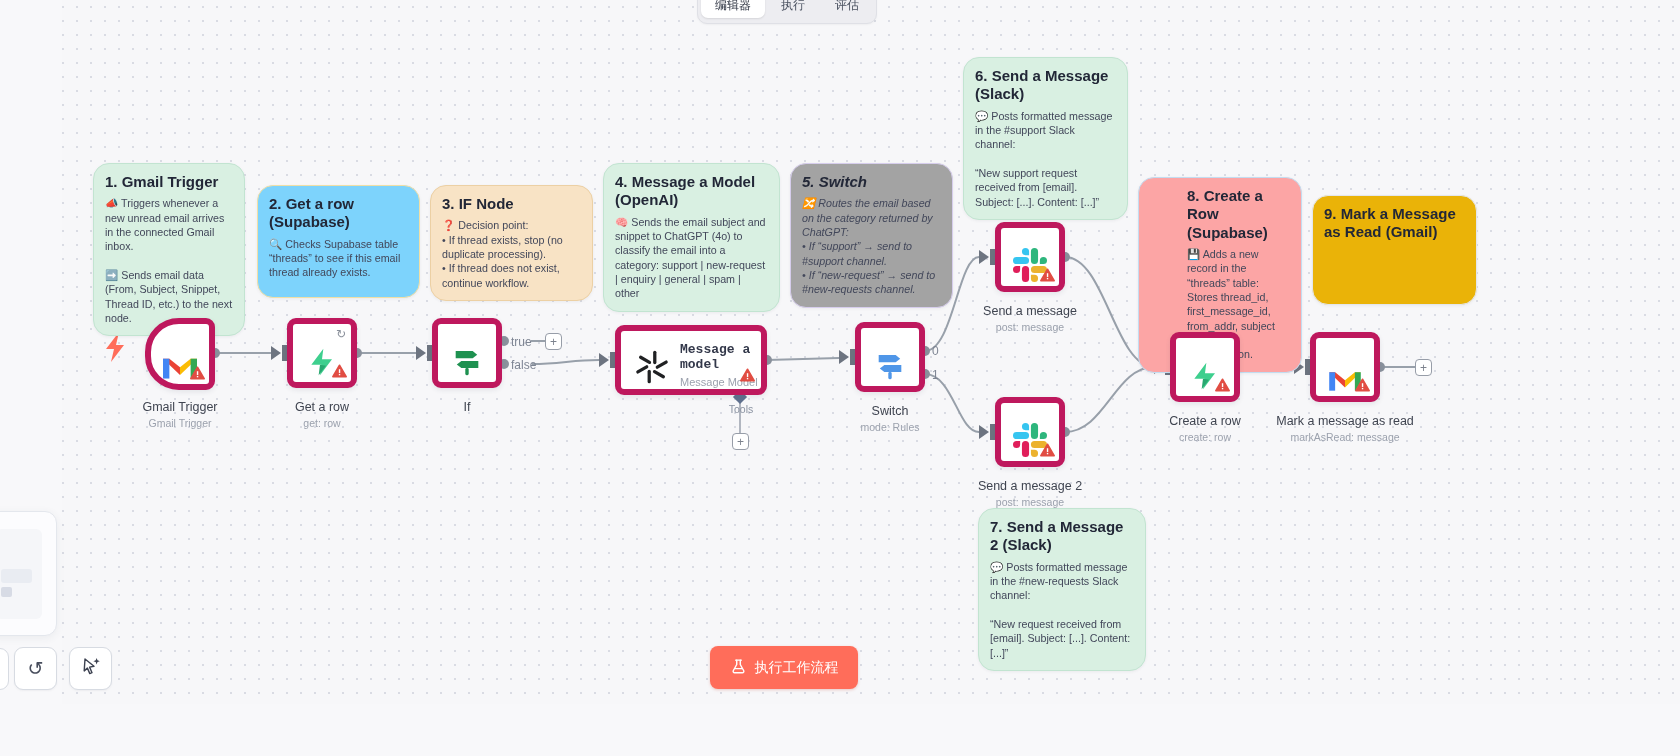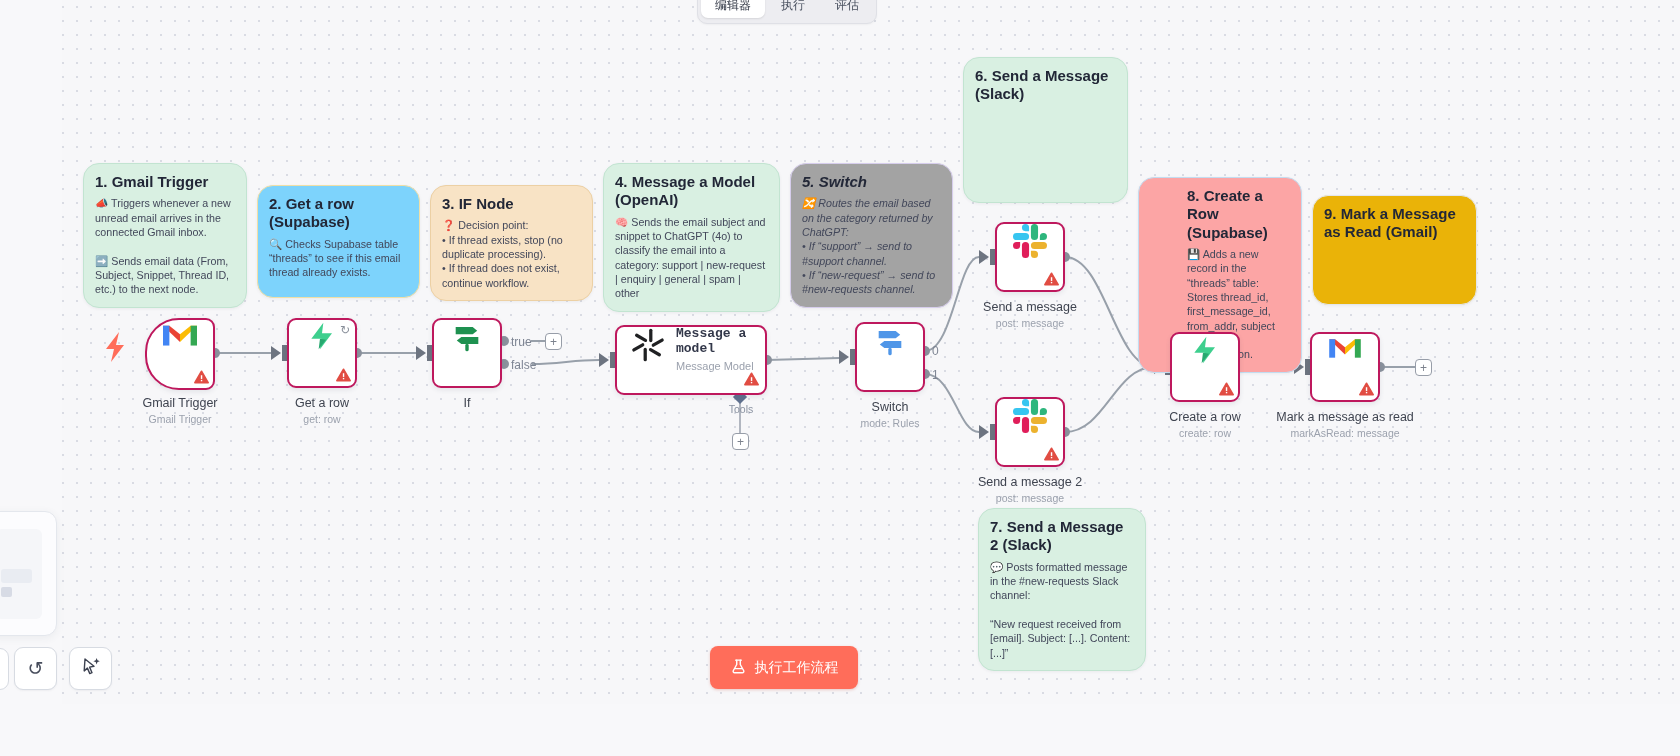--- a/index.html
+++ b/index.html
@@ -25,22 +25,22 @@
   .sticky-body{font-size:10.7px;color:#42475a;line-height:1.34;white-space:pre-line;}
   .st-green {background:#d9f0e2;border-color:#c2e4d1;}
   .st-yellow{background:#7dd3fc;border-color:#f0dfa6;}
   .st-orange{background:#f8e3c5;border-color:#ecd0a4;}
   .st-purple{background:#a3a3a3;border-color:#d6cdec;font-style:italic;}
   .st-blue  {background:#fca5a5;border-color:#c3dcf0;padding-left:48px;}
   .st-white {background:#eab308;border-color:#e4e7ec;}
 
   
   .node{position:absolute;z-index:3;width:70px;height:70px;background:#fff;
-        border:2px solid #be185d;border-radius:9px;box-sizing:border-box;
-        display:flex;align-items:flex-start;justify-content:center;
+        border:6px solid #be185d;border-radius:9px;box-sizing:border-box;
+        display:flex;align-items:flex-end;justify-content:center;
         box-shadow:0 2px 5px rgba(62,68,84,.10);}
   .node.trigger{border-radius:34px 9px 9px 34px;}
   .node.wide{width:152px;justify-content:flex-start;padding-left:13px;gap:10px;}
   .nlabel{position:absolute;left:50%;transform:translateX(-50%);top:76px;white-space:nowrap;
           font-size:12.5px;color:#3f4450;text-align:center;}
   .nsub{position:absolute;left:50%;transform:translateX(-50%);top:93px;white-space:nowrap;
         font-size:10.5px;color:#9ba1ad;text-align:center;}
   .warn{position:absolute;right:4px;bottom:4px;width:15px;height:14px;}
   .openai-text{display:flex;flex-direction:column;line-height:1.15;}
   .openai-title{font-size:13px;font-weight:bold;color:#33384a;width:88px;font-family:Liberation Mono, monospace;}
@@ -130,21 +130,21 @@
       <rect x="1165" y="359" width="5" height="16"></rect>
     <polygon points="1294,360 1304,367 1294,374"></polygon>
       <rect x="1305" y="359" width="5" height="16"></rect>
   </g>
 
   <g>
     <path d="M119 332 L106 349 h8 l-3 13 13 -17 h-8 z" fill="#ff6d5a"></path>
   </g>
 </svg>
 
-<div class="sticky st-green" style="left:83px;top:163px;width:164px;min-height:135px">
+<div class="sticky st-green" style="left:93px;top:163px;width:152px;min-height:135px">
   <div class="sticky-title">1. Gmail Trigger</div>
   <div class="sticky-body">📣 Triggers whenever a new unread email arrives in the connected Gmail inbox.
 
 ➡️ Sends email data (From, Subject, Snippet, Thread ID, etc.) to the next node.</div>
 </div>
 <div class="sticky st-yellow" style="left:257px;top:185px;width:163px;min-height:113px">
   <div class="sticky-title">2. Get a row (Supabase)</div>
   <div class="sticky-body">🔍 Checks Supabase table “threads” to see if this email thread already exists.</div>
 </div>
 <div class="sticky st-orange" style="left:430px;top:185px;width:163px;min-height:113px">
@@ -158,20 +158,23 @@
   <div class="sticky-body">🧠 Sends the email subject and snippet to ChatGPT (4o) to classify the email into a category: support | new-request | enquiry | general | spam | other</div>
 </div>
 <div class="sticky st-purple" style="left:790px;top:163px;width:163px;min-height:135px">
   <div class="sticky-title">5. Switch</div>
   <div class="sticky-body">🔀 Routes the email based on the category returned by ChatGPT:
 • If “support” → send to #support channel.
 • If “new-request” → send to #new-requests channel.</div>
 </div>
 <div class="sticky st-green" style="left:963px;top:57px;width:165px;min-height:146px">
   <div class="sticky-title">6. Send a Message (Slack)</div>
+  <div class="sticky-body">💬 Posts formatted message in the #support Slack channel:
+
+“New support request received from [email]. Subject: [...]. Content: [...]”</div>
 </div>
 <div class="sticky st-green" style="left:978px;top:508px;width:168px;min-height:140px">
   <div class="sticky-title">7. Send a Message 2 (Slack)</div>
   <div class="sticky-body">💬 Posts formatted message in the #new-requests Slack channel:
 
 “New request received from [email]. Subject: [...]. Content: [...]”</div>
 </div>
 <div class="sticky st-blue" style="left:1138px;top:177px;width:164px;min-height:133px">
   <div class="sticky-title">8. Create a Row (Supabase)</div>
   <div class="sticky-body">💾 Adds a new record in the “threads” table:

